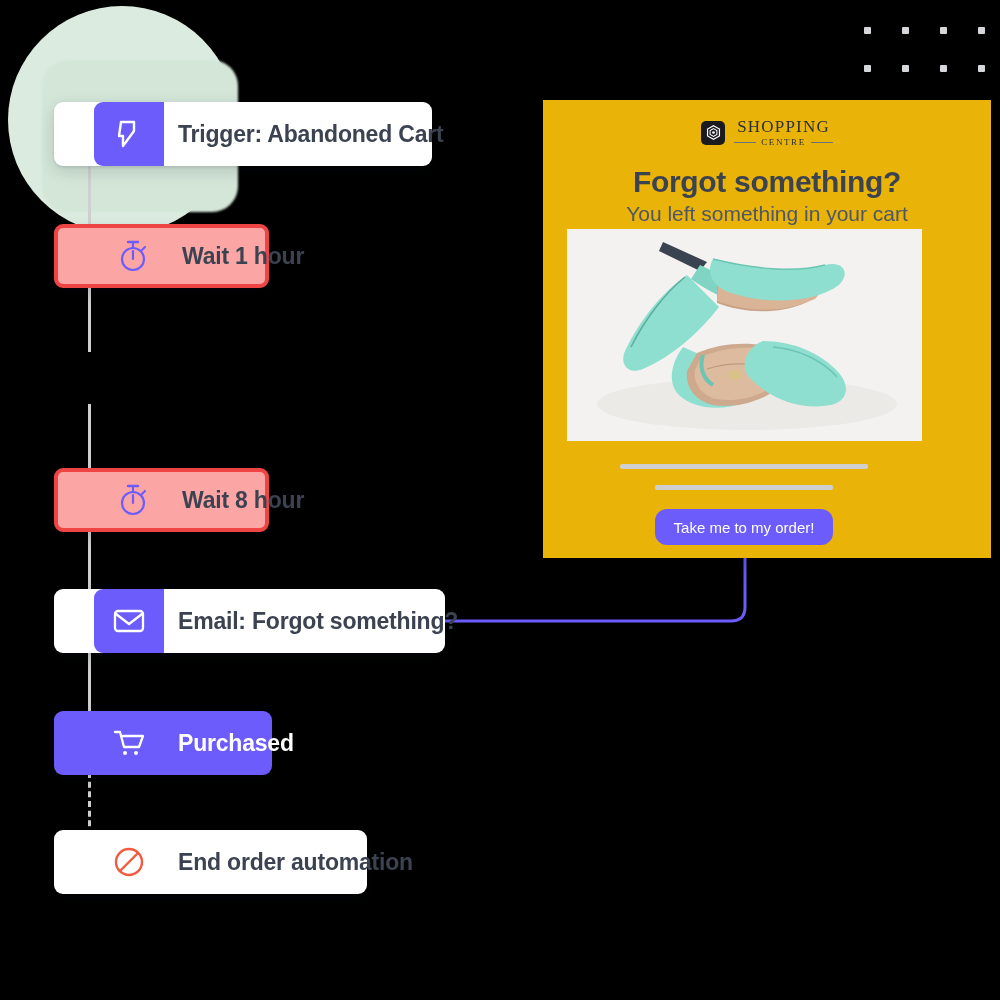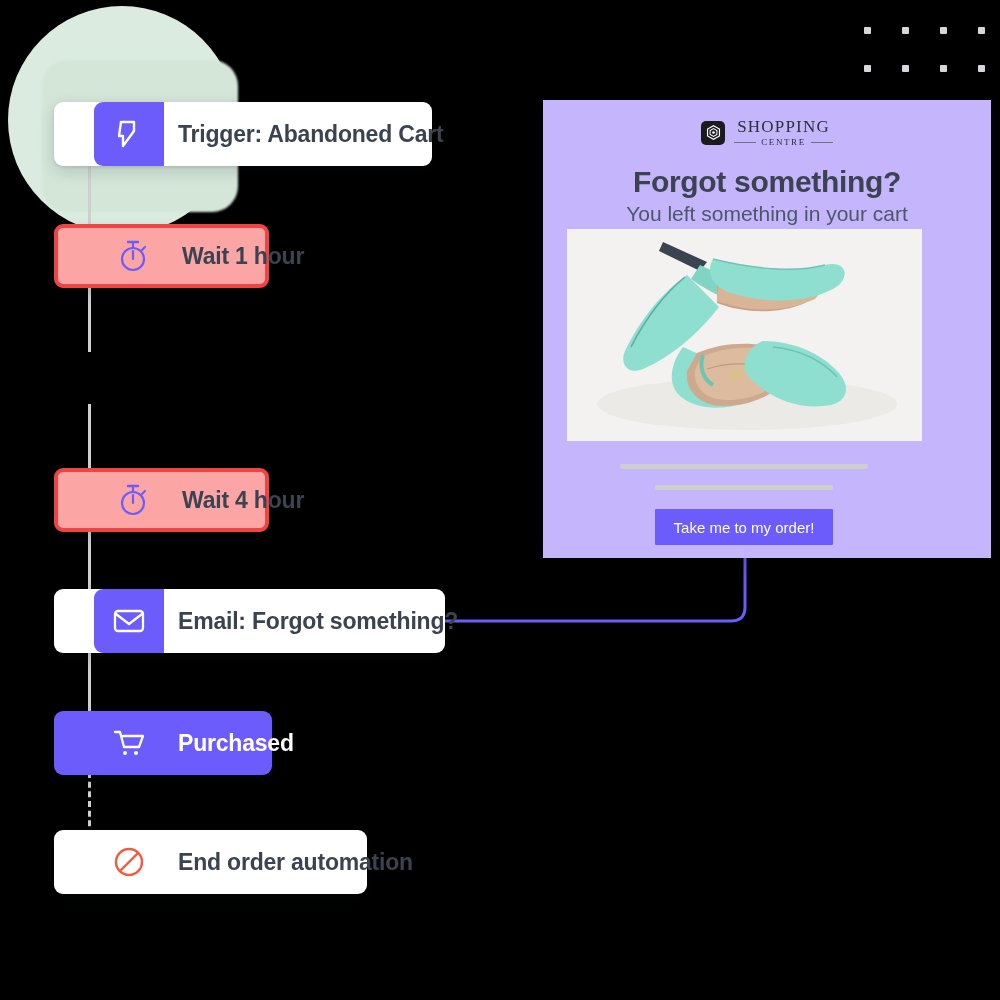--- a/index.html
+++ b/index.html
@@ -123,21 +123,21 @@
   }
   .node-label.on-purple { color: #ffffff; }
 
   
   .email-card {
     position: absolute;
     left: 543px;
     top: 100px;
     width: 448px;
     height: 458px;
-    background: #c4b5fd;
+    background: #eab308;
     box-shadow: 0 10px 30px rgba(0,0,0,0.18);
   }
 
   .brand-row {
     display: flex;
     align-items: center;
     justify-content: center;
     gap: 9px;
     margin-top: 18px;
   }
@@ -212,21 +212,21 @@
   .ph-bar-2 { left: 112px; top: 385px; width: 178px; }
 
   .cta-button {
     position: absolute;
     left: 112px;
     top: 409px;
     width: 178px;
     height: 36px;
     background: #6c5cfb;
     border: none;
-    border-radius: 1px;
+    border-radius: 12px;
     color: #ffffff;
     font-family: "Liberation Sans", sans-serif;
     font-size: 15px;
     cursor: pointer;
   }
 </style>
 </head>
 <body>
 
 <div id="stage">
@@ -287,21 +287,21 @@
   <div class="node node-outline" style="left:54px;top:468px;width:215px">
     <div class="node-icon-plain">
       <svg width="34" height="36" viewBox="0 0 34 36">
         <circle cx="17" cy="21" r="11" fill="none" stroke="#6c5cfb" stroke-width="2.2"></circle>
         <line x1="17" y1="21" x2="17" y2="13" stroke="#6c5cfb" stroke-width="2.2" stroke-linecap="round"></line>
         <line x1="12" y1="4" x2="22" y2="4" stroke="#6c5cfb" stroke-width="2.4" stroke-linecap="round"></line>
         <line x1="17" y1="4" x2="17" y2="10" stroke="#6c5cfb" stroke-width="2.2"></line>
         <line x1="26" y1="12" x2="29" y2="9" stroke="#6c5cfb" stroke-width="2.2" stroke-linecap="round"></line>
       </svg>
     </div>
-    <div class="node-label">Wait 4 hour</div>
+    <div class="node-label">Wait 8 hour</div>
   </div>
 
   <div class="node node-filled" style="left:54px;top:711px;width:218px">
     <div class="node-icon-plain">
       <svg width="34" height="32" viewBox="0 0 34 32">
         <path d="M3 5 h5 l4 15 h15 l4 -11 h-20" fill="none" stroke="#ffffff" stroke-width="2.3" stroke-linejoin="round" stroke-linecap="round"></path>
         <circle cx="13" cy="26" r="2" fill="#ffffff"></circle>
         <circle cx="24" cy="26" r="2" fill="#ffffff"></circle>
       </svg>
     </div>

